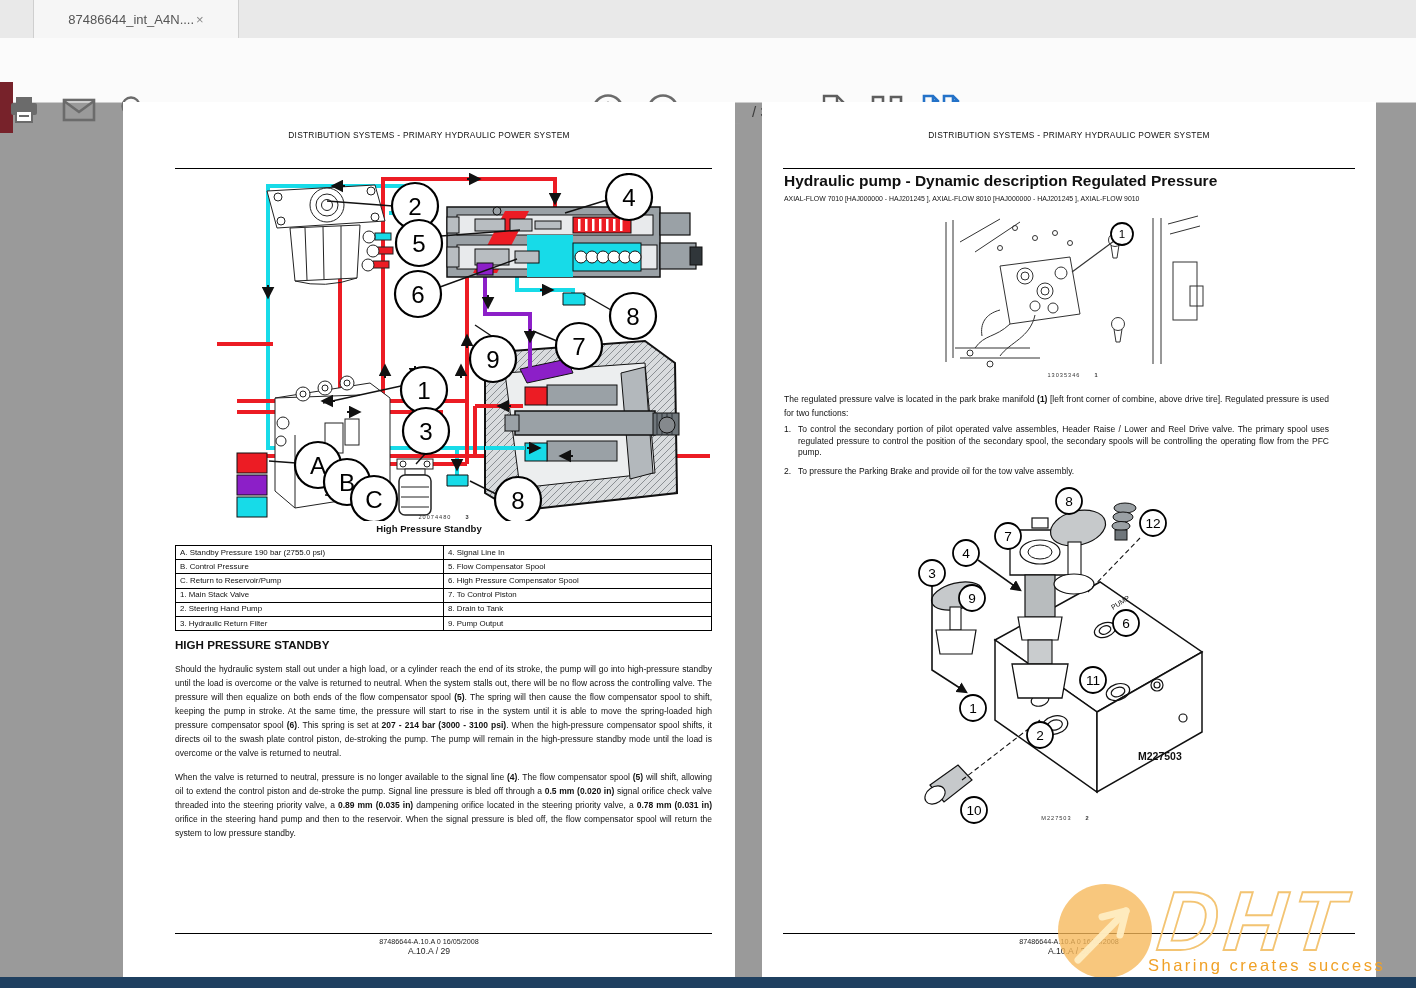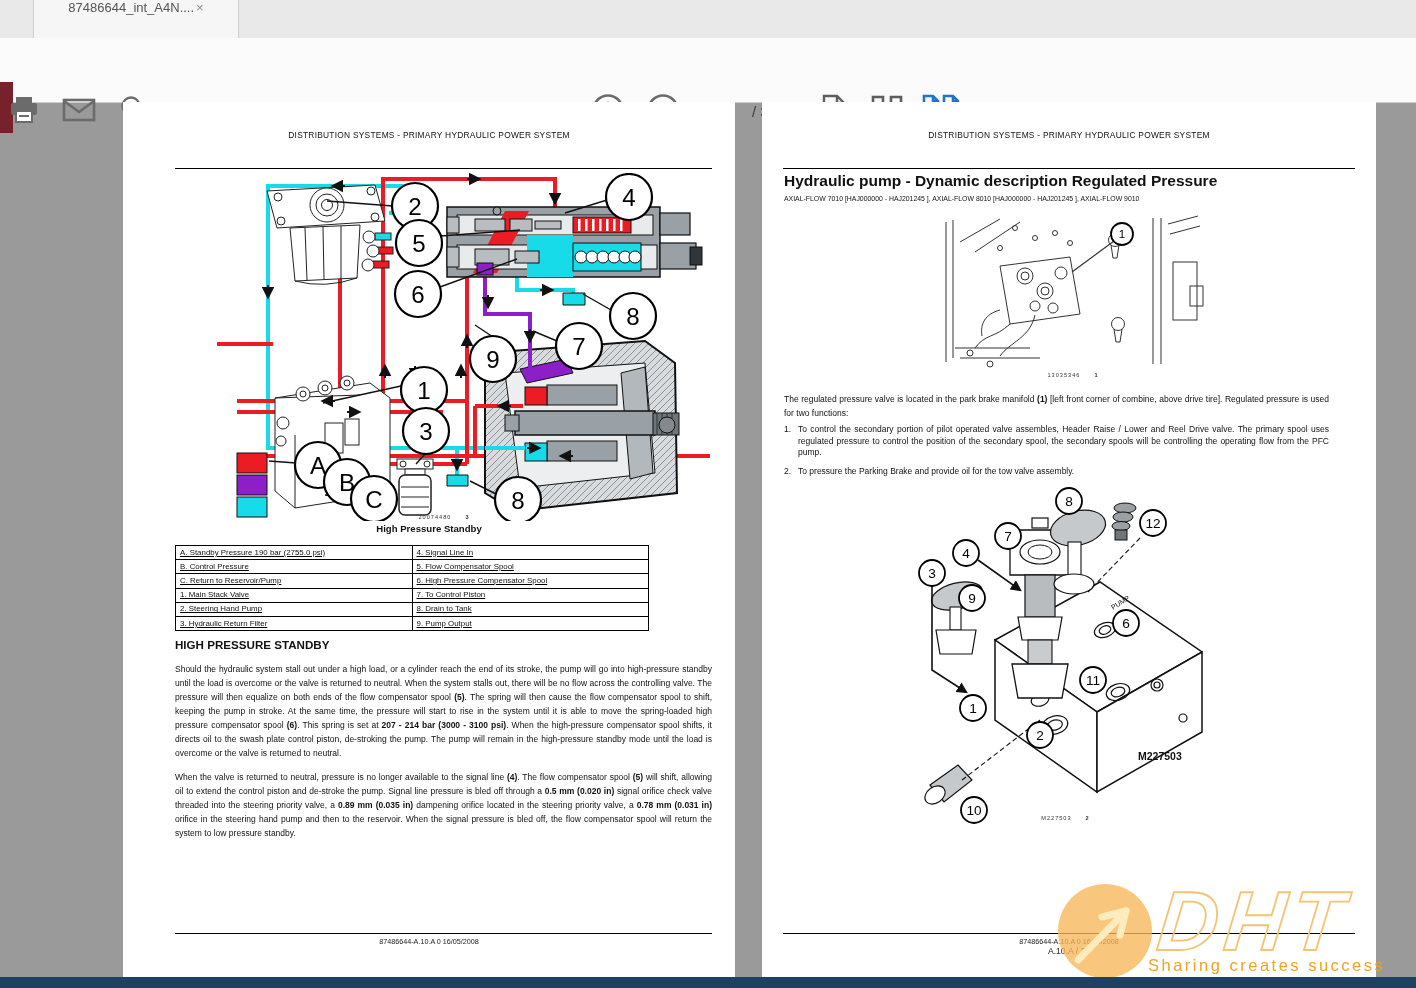--- a/index.html
+++ b/index.html
@@ -1,19 +1,19 @@
 <!DOCTYPE html>
 <html><head>
 <meta charset="utf-8">
 <style>
   html,body{margin:0;padding:0;background:#9a9a9a;font-family:"Liberation Sans",sans-serif;}
   #screen{position:relative;width:1416px;height:988px;overflow:hidden;background:#9a9a9a;}
   
   #tabbar{position:absolute;left:0;top:0;width:1416px;height:38px;background:#e9e9e9;border-bottom:1px solid #d6d6d6;}
-  #tab{position:absolute;left:33px;top:0;width:204px;height:38px;background:#f6f6f6;border-left:1px solid #cfcfcf;border-right:1px solid #cfcfcf;display:flex;align-items:flex-start;justify-content:center;gap:2px;}
+  #tab{position:absolute;left:33px;top:0;width:204px;height:38px;background:#f6f6f6;border-left:1px solid #cfcfcf;border-right:1px solid #cfcfcf;display:flex;align-items:center;justify-content:center;gap:2px;}
   #tab .t{font-size:13px;color:#555;}
   #tab .x{font-size:13px;color:#8a8a8a;cursor:pointer;}
   #toolbar{position:absolute;left:0;top:38px;width:1416px;height:64px;background:#fbfbfb;border-bottom:1px solid #cccccc;}
   .redchip{position:absolute;left:0;top:44px;width:13px;height:51px;background:#77222a;}
   .tico{position:absolute;top:50px;width:44px;height:44px;display:flex;align-items:center;justify-content:center;}
   .pagenum{position:absolute;top:56px;height:30px;display:flex;align-items:flex-end;font-size:15px;color:#3c3c3c;}
   #pg-input{width:40px;text-align:center;border:none;border-bottom:1px solid #9c9c9c;background:transparent;font-size:15px;color:#3c3c3c;font-family:"Liberation Sans",sans-serif;padding:0 0 3px 0;}
   #pg-total{padding:0 0 4px 12px;}
   
   .page{position:absolute;top:102px;height:875px;background:#ffffff;}
@@ -21,21 +21,21 @@
   #pageR{left:762px;width:614px;}
   .phead{position:absolute;top:28px;left:0;width:100%;text-align:center;font-size:8.4px;letter-spacing:.25px;color:#111;}
   .hrule{position:absolute;height:1px;background:#000;}
   .body-just{position:absolute;font-size:8.5px;line-height:14px;color:#111;text-align:justify;}
   .footer-l1{position:absolute;width:100%;text-align:center;font-size:7.2px;color:#222;}
   .footer-l2{position:absolute;width:100%;text-align:center;font-size:8.6px;color:#222;}
   .figcap{position:absolute;text-align:center;font-size:5.6px;color:#333;letter-spacing:1px;}
   .figcap b{margin-left:14px;letter-spacing:0;}
   
   #figtitle{position:absolute;top:421px;left:0;width:100%;text-align:center;font-weight:bold;font-size:9.6px;color:#111;}
-  #legend{position:absolute;left:52px;top:443px;width:474px;border-collapse:collapse;text-decoration:underline;}
+  #legend{position:absolute;left:52px;top:443px;width:537px;border-collapse:collapse;}
   #legend td{border:1px solid #000;font-size:7.9px;color:#111;padding:1px 4px 2px;height:10.2px;width:50%;}
   #sechead{position:absolute;left:52px;top:536px;font-size:11.6px;font-weight:bold;color:#111;}
   
   #rtitle{position:absolute;left:22px;top:70px;font-size:15.5px;font-weight:bold;color:#111;}
   #rsub{position:absolute;left:22px;top:93px;font-size:6.9px;color:#111;}
   .numitem{position:absolute;left:36px;width:531px;font-size:8.5px;line-height:11.6px;text-align:justify;color:#111;}
   .numlbl{position:absolute;left:22px;font-size:8.5px;color:#111;}
   
   #wm{position:absolute;left:1040px;top:858px;z-index:40;pointer-events:none;}
   #navybar{position:absolute;left:0;top:977px;width:1416px;height:11px;background:#1f4060;z-index:50;}
@@ -384,20 +384,21 @@
           </tr>
         </tbody>
     </table>
 
     <div id="sechead">HIGH PRESSURE STANDBY</div>
     <div class="body-just" style="left:52px;top:560px;width:537px"><span>Should the hydraulic system stall out under a high load, or a cylinder reach the end of its stroke, the pump will go into high-pressure standby until the load is overcome or the valve is returned to neutral.  When the system stalls out, there will be no flow across the controlling valve.  The pressure will then equalize on both ends of the flow compensator spool </span><b>(5)</b><span>.  The spring will then cause the flow compensator spool to shift, keeping the pump in stroke.  At the same time, the pressure will start to rise in the system until it is able to move the spring-loaded high pressure compensator spool </span><b>(6)</b><span>.  This spring is set at </span><b>207 - 214 bar (3000 - 3100 psi)</b><span>.  When the high-pressure compensator spool shifts, it directs oil to the swash plate control piston, de-stroking the pump.  The pump will remain in the high-pressure standby mode until the load is overcome or the valve is returned to neutral.</span></div>
     <div class="body-just" style="left:52px;top:668px;width:537px"><span>When the valve is returned to neutral, pressure is no longer available to the signal line </span><b>(4)</b><span>.  The flow compensator spool </span><b>(5)</b><span> will shift, allowing oil to extend the control piston and de-stroke the pump.  Signal line pressure is bled off through a </span><b>0.5 mm (0.020 in)</b><span> signal orifice check valve threaded into the steering priority valve, a </span><b>0.89 mm (0.035 in)</b><span> dampening orifice located in the steering priority valve, a </span><b>0.78 mm (0.031 in)</b><span> orifice in the steering hand pump and then to the reservoir.  When the signal pressure is bled off, the flow compensator spool will return the system to low pressure standby.</span></div>
 
     <div class="hrule" style="left:52px;top:831px;width:537px"></div>
     <div class="footer-l1" style="top:835px">87486644-A.10.A 0 16/05/2008</div>
+    <div class="footer-l2" style="top:844px">A.10.A / 29</div>
   </div>
 
   <div id="pageR" class="page">
     <div class="phead">DISTRIBUTION SYSTEMS - PRIMARY HYDRAULIC POWER SYSTEM</div>
     <div class="hrule" style="left:21px;top:66px;width:572px"></div>
     <div id="rtitle">Hydraulic pump - Dynamic description Regulated Pressure</div>
     <div id="rsub">AXIAL-FLOW 7010 [HAJ000000 - HAJ201245 ], AXIAL-FLOW 8010 [HAJ000000 - HAJ201245 ], AXIAL-FLOW 9010</div>
 
     <svg width="265" height="155" viewBox="0 0 265 155" style="position:absolute;left:178px;top:112px">
       <g fill="none" stroke="#333" stroke-width="1">

